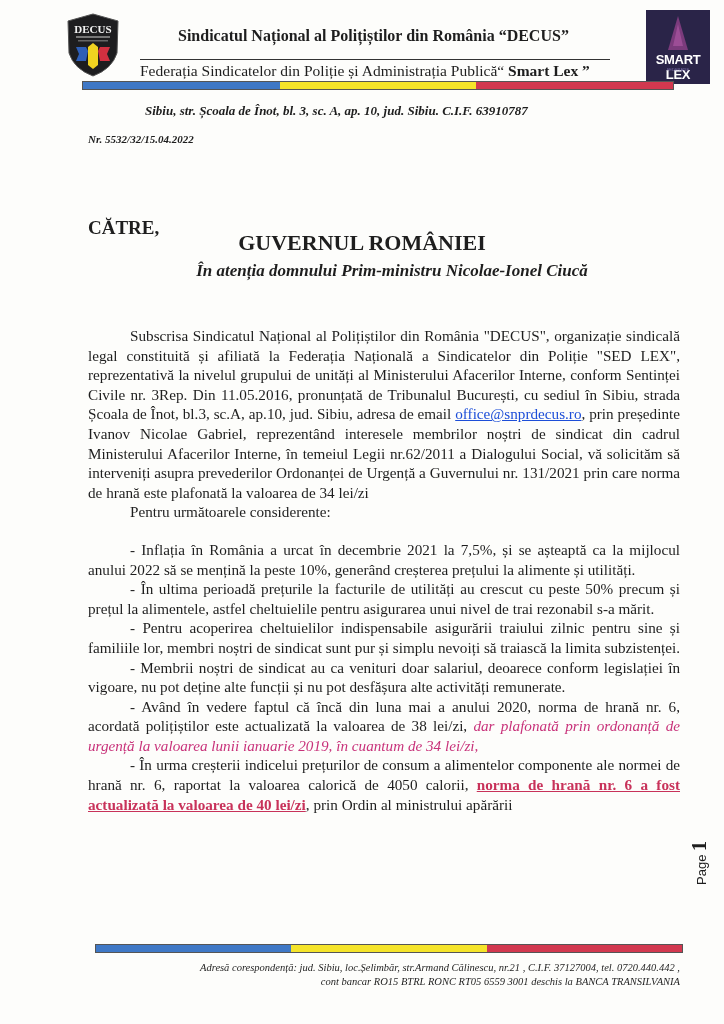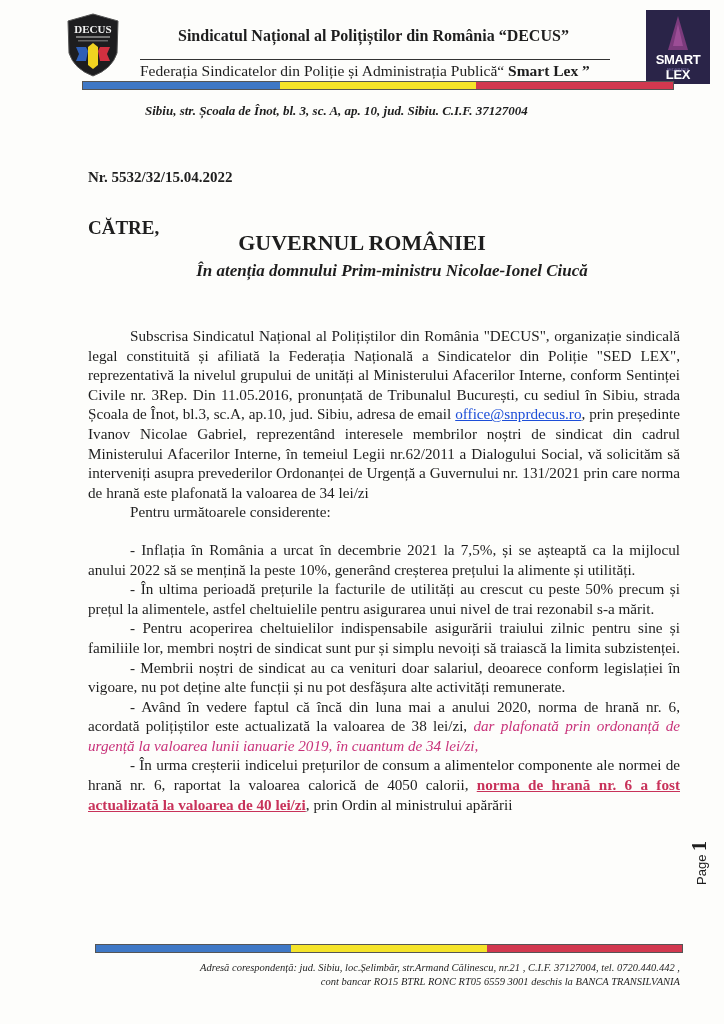--- a/index.html
+++ b/index.html
@@ -35,21 +35,21 @@
     .tricolor { display: flex; height: 7px; border: 1px solid #555; }
     .tricolor span { flex: 1; }
     .tc-blue { background: #3f78c6; }
     .tc-yellow { background: #f5e42a; }
     .tc-red { background: #d2384f; }
     .hdr-bar { left: 82px; top: 81px; width: 590px; }
     .address {
       left: 145px; top: 103px; font-style: italic; font-weight: bold; font-size: 13px; white-space: nowrap;
     }
     .nr {
-      left: 88px; top: 133px; font-weight: bold; font-size: 15px; margin-top: 36px;
+      left: 88px; top: 133px; font-style: italic; font-weight: bold; font-size: 11px;
     }
     .catre { left: 88px; top: 217px; font-weight: bold; font-size: 19px; }
     .gov {
       left: 0; width: 724px; top: 230px; text-align: center; font-weight: bold; font-size: 22px; box-sizing: border-box;
     }
     .attn {
       left: 0; width: 724px; top: 261px; text-align: center; font-weight: bold; font-style: italic; font-size: 17px; padding-left: 60px; box-sizing: border-box;
     }
     .body {
       left: 88px; top: 326px; width: 592px; font-size: 15.2px; line-height: 19.6px; text-align: justify;
@@ -98,21 +98,21 @@
   <div class="smart-text">SMART LEX</div>
   <div class="smart-sub">FEDERATIE</div>
 </div>
 
 <div class="abs tricolor hdr-bar">
   <span class="tc-blue"></span>
   <span class="tc-yellow"></span>
   <span class="tc-red"></span>
 </div>
 
-<div class="abs address">Sibiu, str. Școala de Înot, bl. 3, sc. A, ap. 10, jud. Sibiu. C.I.F. 37127004</div>
+<div class="abs address">Sibiu, str. Școala de Înot, bl. 3, sc. A, ap. 10, jud. Sibiu. C.I.F. 63910787</div>
 <div class="abs nr">Nr. 5532/32/15.04.2022</div>
 
 <div class="abs catre">CĂTRE,</div>
 <div class="abs gov">GUVERNUL ROMÂNIEI</div>
 <div class="abs attn">În atenția domnului Prim-ministru Nicolae-Ionel Ciucă</div>
 
 <div class="abs body">
   <p>
     <span>Subscrisa Sindicatul Național al Polițiștilor din România "DECUS", organizație sindicală legal constituită și afiliată la Federația Națională a Sindicatelor din Poliție "SED LEX", reprezentativă la nivelul grupului de unități al Ministerului Afacerilor Interne, conform Sentinței Civile nr. 3Rep. Din 11.05.2016, pronunțată de Tribunalul București, cu sediul în Sibiu, strada Școala de Înot, bl.3, sc.A, ap.10, jud. Sibiu, adresa de email </span><span class="link">office@snprdecus.ro</span><span>, prin președinte Ivanov Nicolae Gabriel, reprezentând interesele membrilor noștri de sindicat din cadrul Ministerului Afacerilor Interne, în temeiul Legii nr.62/2011 a Dialogului Social, vă solicităm să interveniți asupra prevederilor Ordonanței de Urgență a Guvernului nr. 131/2021 prin care norma de hrană este plafonată la valoarea de 34 lei/zi</span>
   </p>

